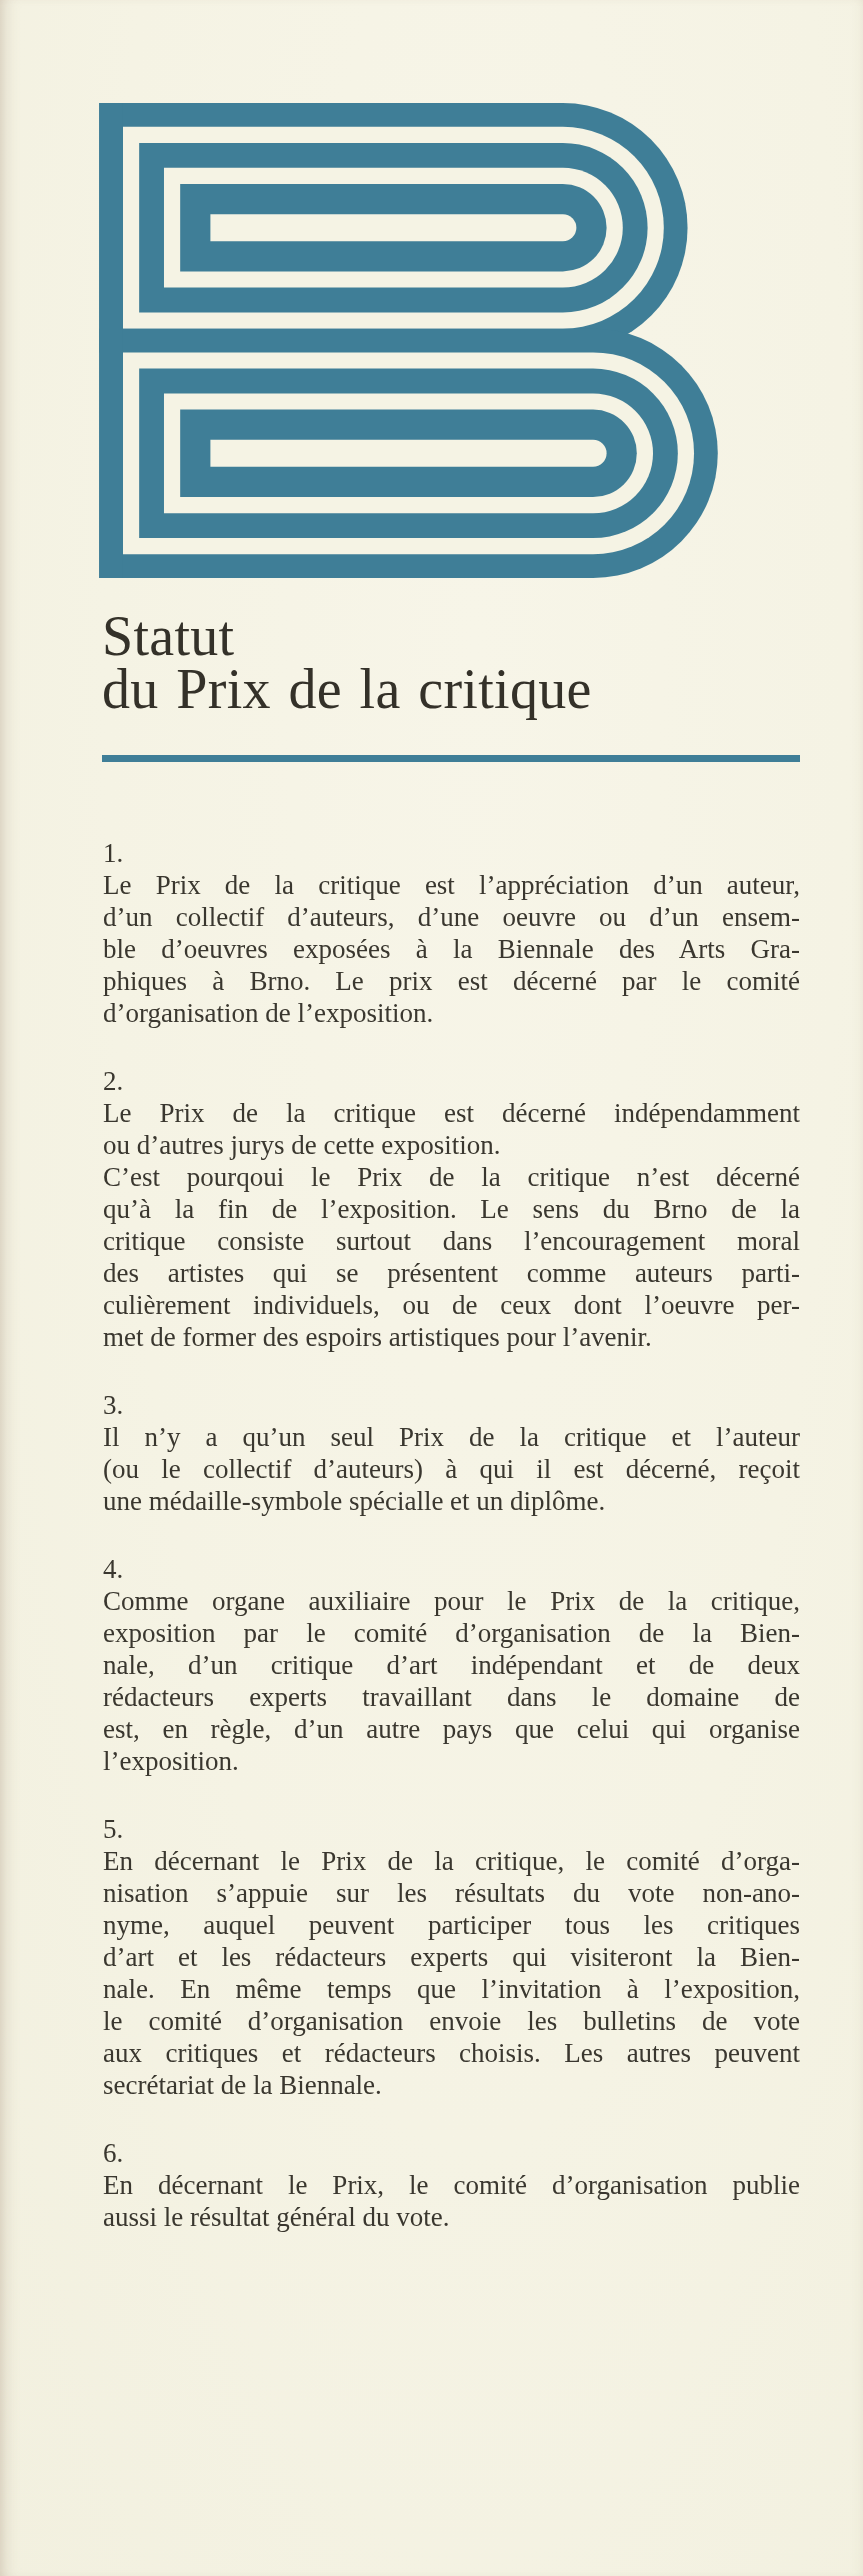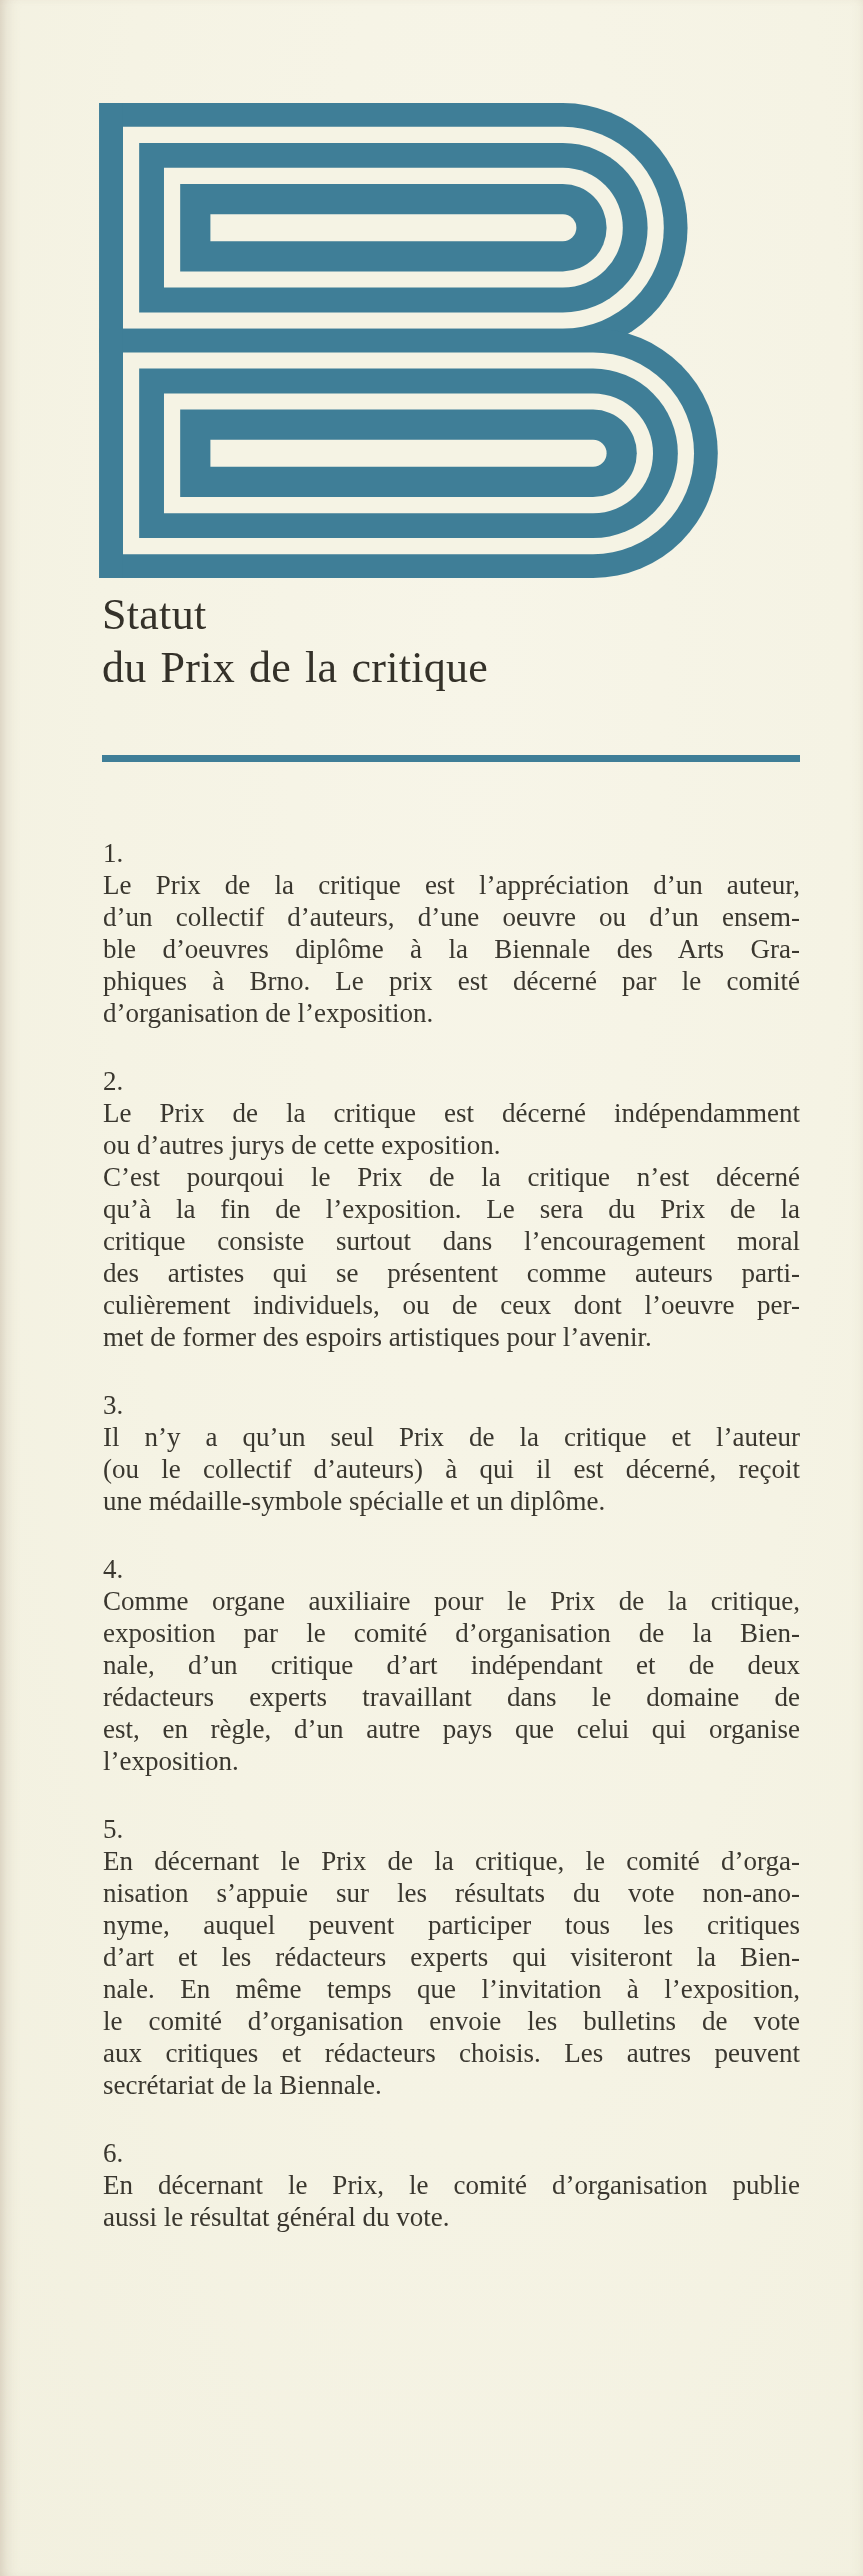--- a/index.html
+++ b/index.html
@@ -13,22 +13,22 @@
     font-family:"Liberation Serif","DejaVu Serif",serif;
   }
   .logo{
     position:absolute;
     left:99px; top:103px;
     width:619px; height:475px;
     display:block;
   }
   .title{
     position:absolute;
-    left:102px; top:588px;
-    font-size:44px;
+    left:102px; top:610px;
+    font-size:56px;
     line-height:53px;
     letter-spacing:0.3px;
     word-spacing:.06em;
     color:#343129;
   }
   .rule{
     position:absolute;
     left:102px; top:755px;
     width:698px; height:7px;
   }
@@ -82,34 +82,34 @@
   </div>
 
   <div class="rule" style="background: rgb(63, 126, 151);"></div>
 
   <div class="doc-body" id="doc-body" style="color: rgb(58, 55, 47);">
       <div class="section">
         <div class="sec-num">1.</div>
         <div>
           <div class="line">Le Prix de la critique est l’appréciation d’un auteur,</div>
           <div class="line">d’un collectif d’auteurs, d’une oeuvre ou d’un ensem-</div>
-          <div class="line">ble d’oeuvres diplôme à la Biennale des Arts Gra-</div>
+          <div class="line">ble d’oeuvres exposées à la Biennale des Arts Gra-</div>
           <div class="line">phiques à Brno. Le prix est décerné par le comité</div>
           <div class="line last">d’organisation de l’exposition.</div>
         </div>
       </div>
       <div class="section">
         <div class="sec-num">2.</div>
         <div>
           <div class="line">Le Prix de la critique est décerné indépendamment</div>
           <div class="line last">ou d’autres jurys de cette exposition.</div>
         </div>
         <div>
           <div class="line">C’est pourqoui le Prix de la critique n’est décerné</div>
-          <div class="line">qu’à la fin de l’exposition. Le sera du Prix de la</div>
+          <div class="line">qu’à la fin de l’exposition. Le sens du Brno de la</div>
           <div class="line">critique consiste surtout dans l’encouragement moral</div>
           <div class="line">des artistes qui se présentent comme auteurs parti-</div>
           <div class="line">culièrement individuels, ou de ceux dont l’oeuvre per-</div>
           <div class="line last">met de former des espoirs artistiques pour l’avenir.</div>
         </div>
       </div>
       <div class="section">
         <div class="sec-num">3.</div>
         <div>
           <div class="line">Il n’y a qu’un seul Prix de la critique et l’auteur</div>

